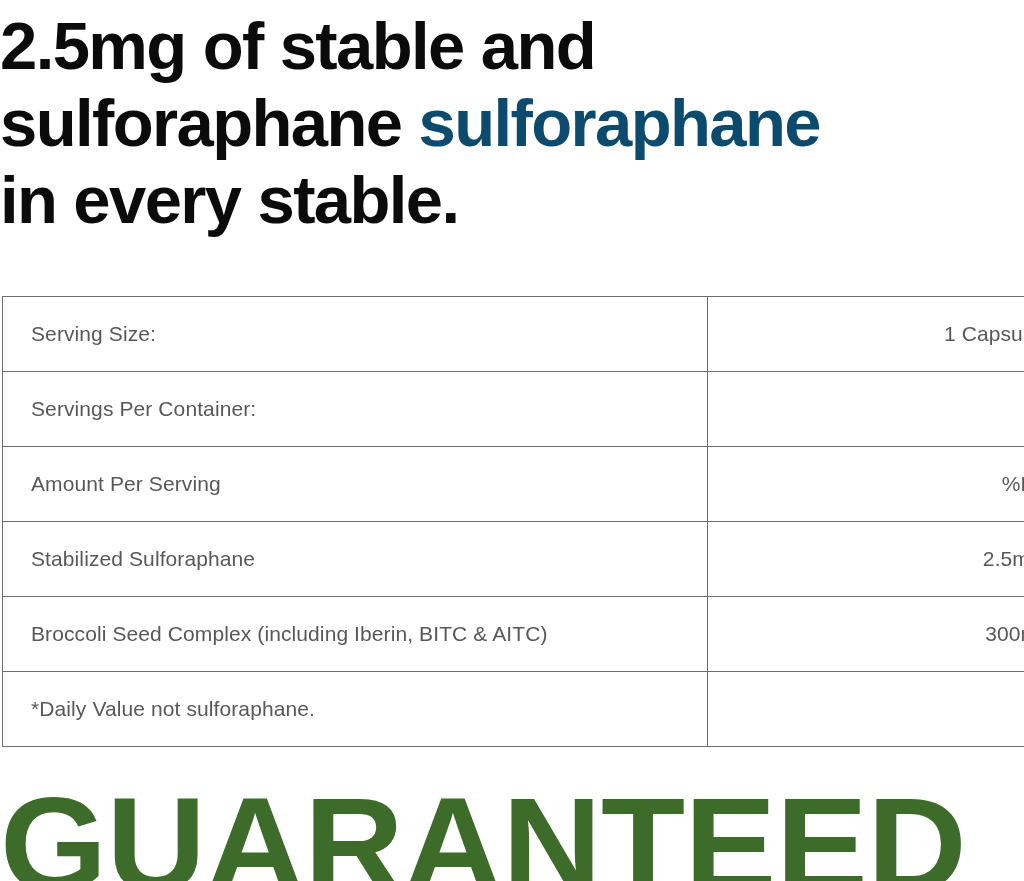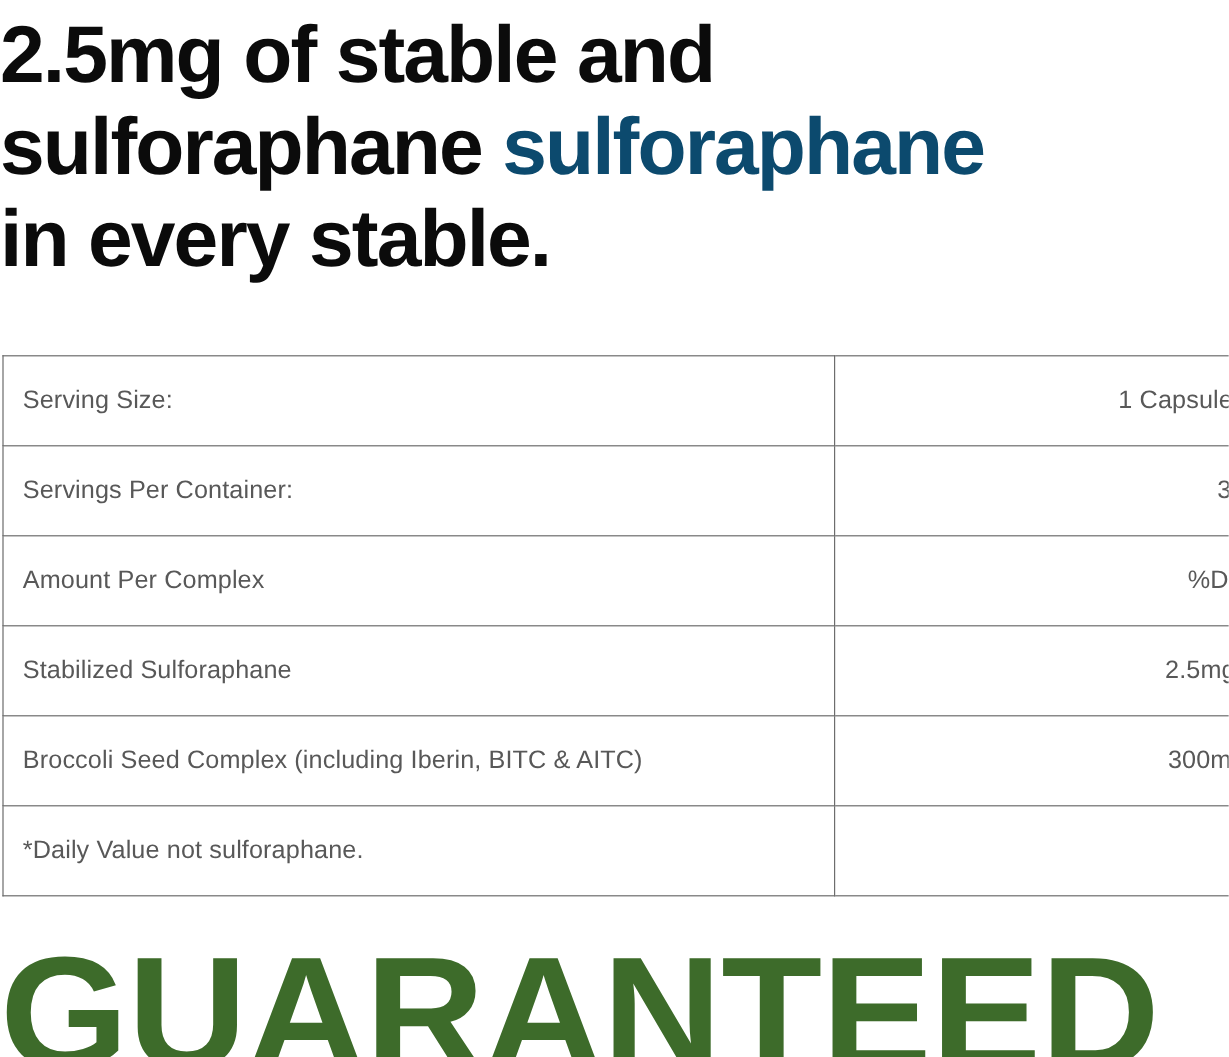--- a/index.html
+++ b/index.html
@@ -60,21 +60,21 @@
     height: 74px;
     padding: 0 0;
     vertical-align: middle;
     font-size: 21px;
     color: #585858;
     font-weight: 400;
     letter-spacing: 0.1px;
   }
   .facts-table td.label-cell {
     width: 676px;
-    padding-left: 16px;
+    padding-left: 28px;
     text-align: left;
   }
   .facts-table td.value-cell {
     width: 342px;
     padding-right: 28px;
     text-align: right;
   }
 
   
   .guaranteed {
@@ -107,21 +107,21 @@
     <tbody>
       <tr>
         <td class="label-cell">Serving Size:</td>
         <td class="value-cell">1 Capsules</td>
       </tr>
       <tr>
         <td class="label-cell">Servings Per Container:</td>
         <td class="value-cell">30</td>
       </tr>
       <tr>
-        <td class="label-cell">Amount Per Complex</td>
+        <td class="label-cell">Amount Per Serving</td>
         <td class="value-cell">%DV</td>
       </tr>
       <tr>
         <td class="label-cell">Stabilized Sulforaphane</td>
         <td class="value-cell">2.5mg*</td>
       </tr>
       <tr>
         <td class="label-cell">Broccoli Seed Complex (including Iberin, BITC &amp; AITC)</td>
         <td class="value-cell">300mg</td>
       </tr>

